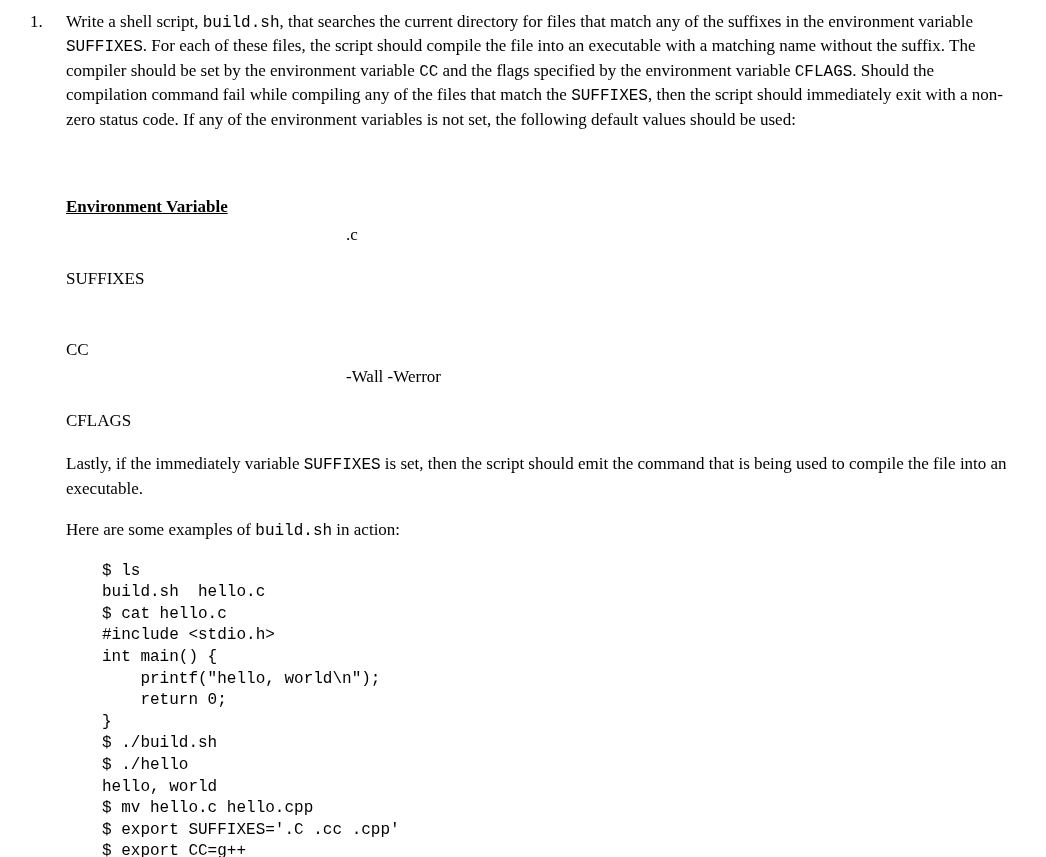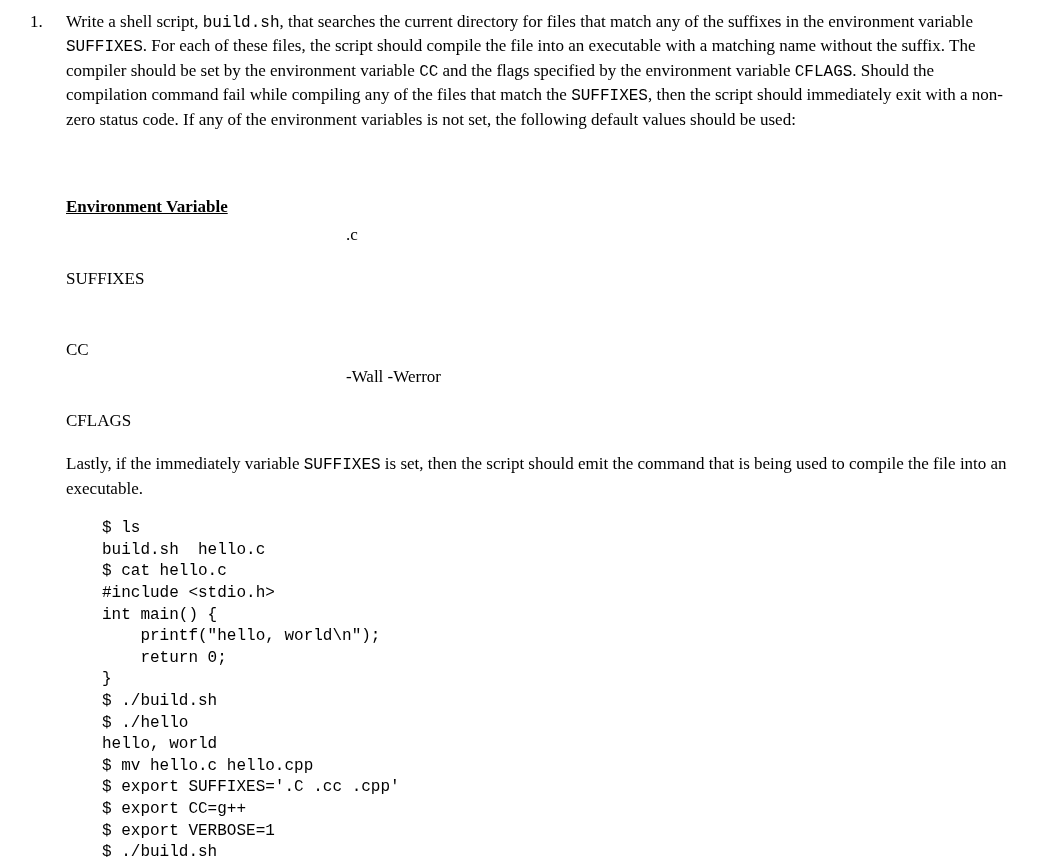--- a/index.html
+++ b/index.html
@@ -83,20 +83,23 @@
       <div class="env-row">
         <div class="env-col1">CFLAGS</div>
         <div class="env-col2">-Wall -Werror</div>
       </div>
     </div>
 
     <div class="para">
       <span>Lastly, if the immediately variable </span><span class="mono">SUFFIXES</span><span> is set, then the script should emit the command that is being used to compile the file into an executable.</span>
     </div>
 
+    <div class="para">
+      <span>Here are some examples of </span><span class="mono">build.sh</span><span> in action:</span>
+    </div>
 
     <div class="codeblock">$ ls
 build.sh  hello.c
 $ cat hello.c
 #include &lt;stdio.h&gt;
 int main() {
     printf("hello, world\n");
     return 0;
 }
 $ ./build.sh

